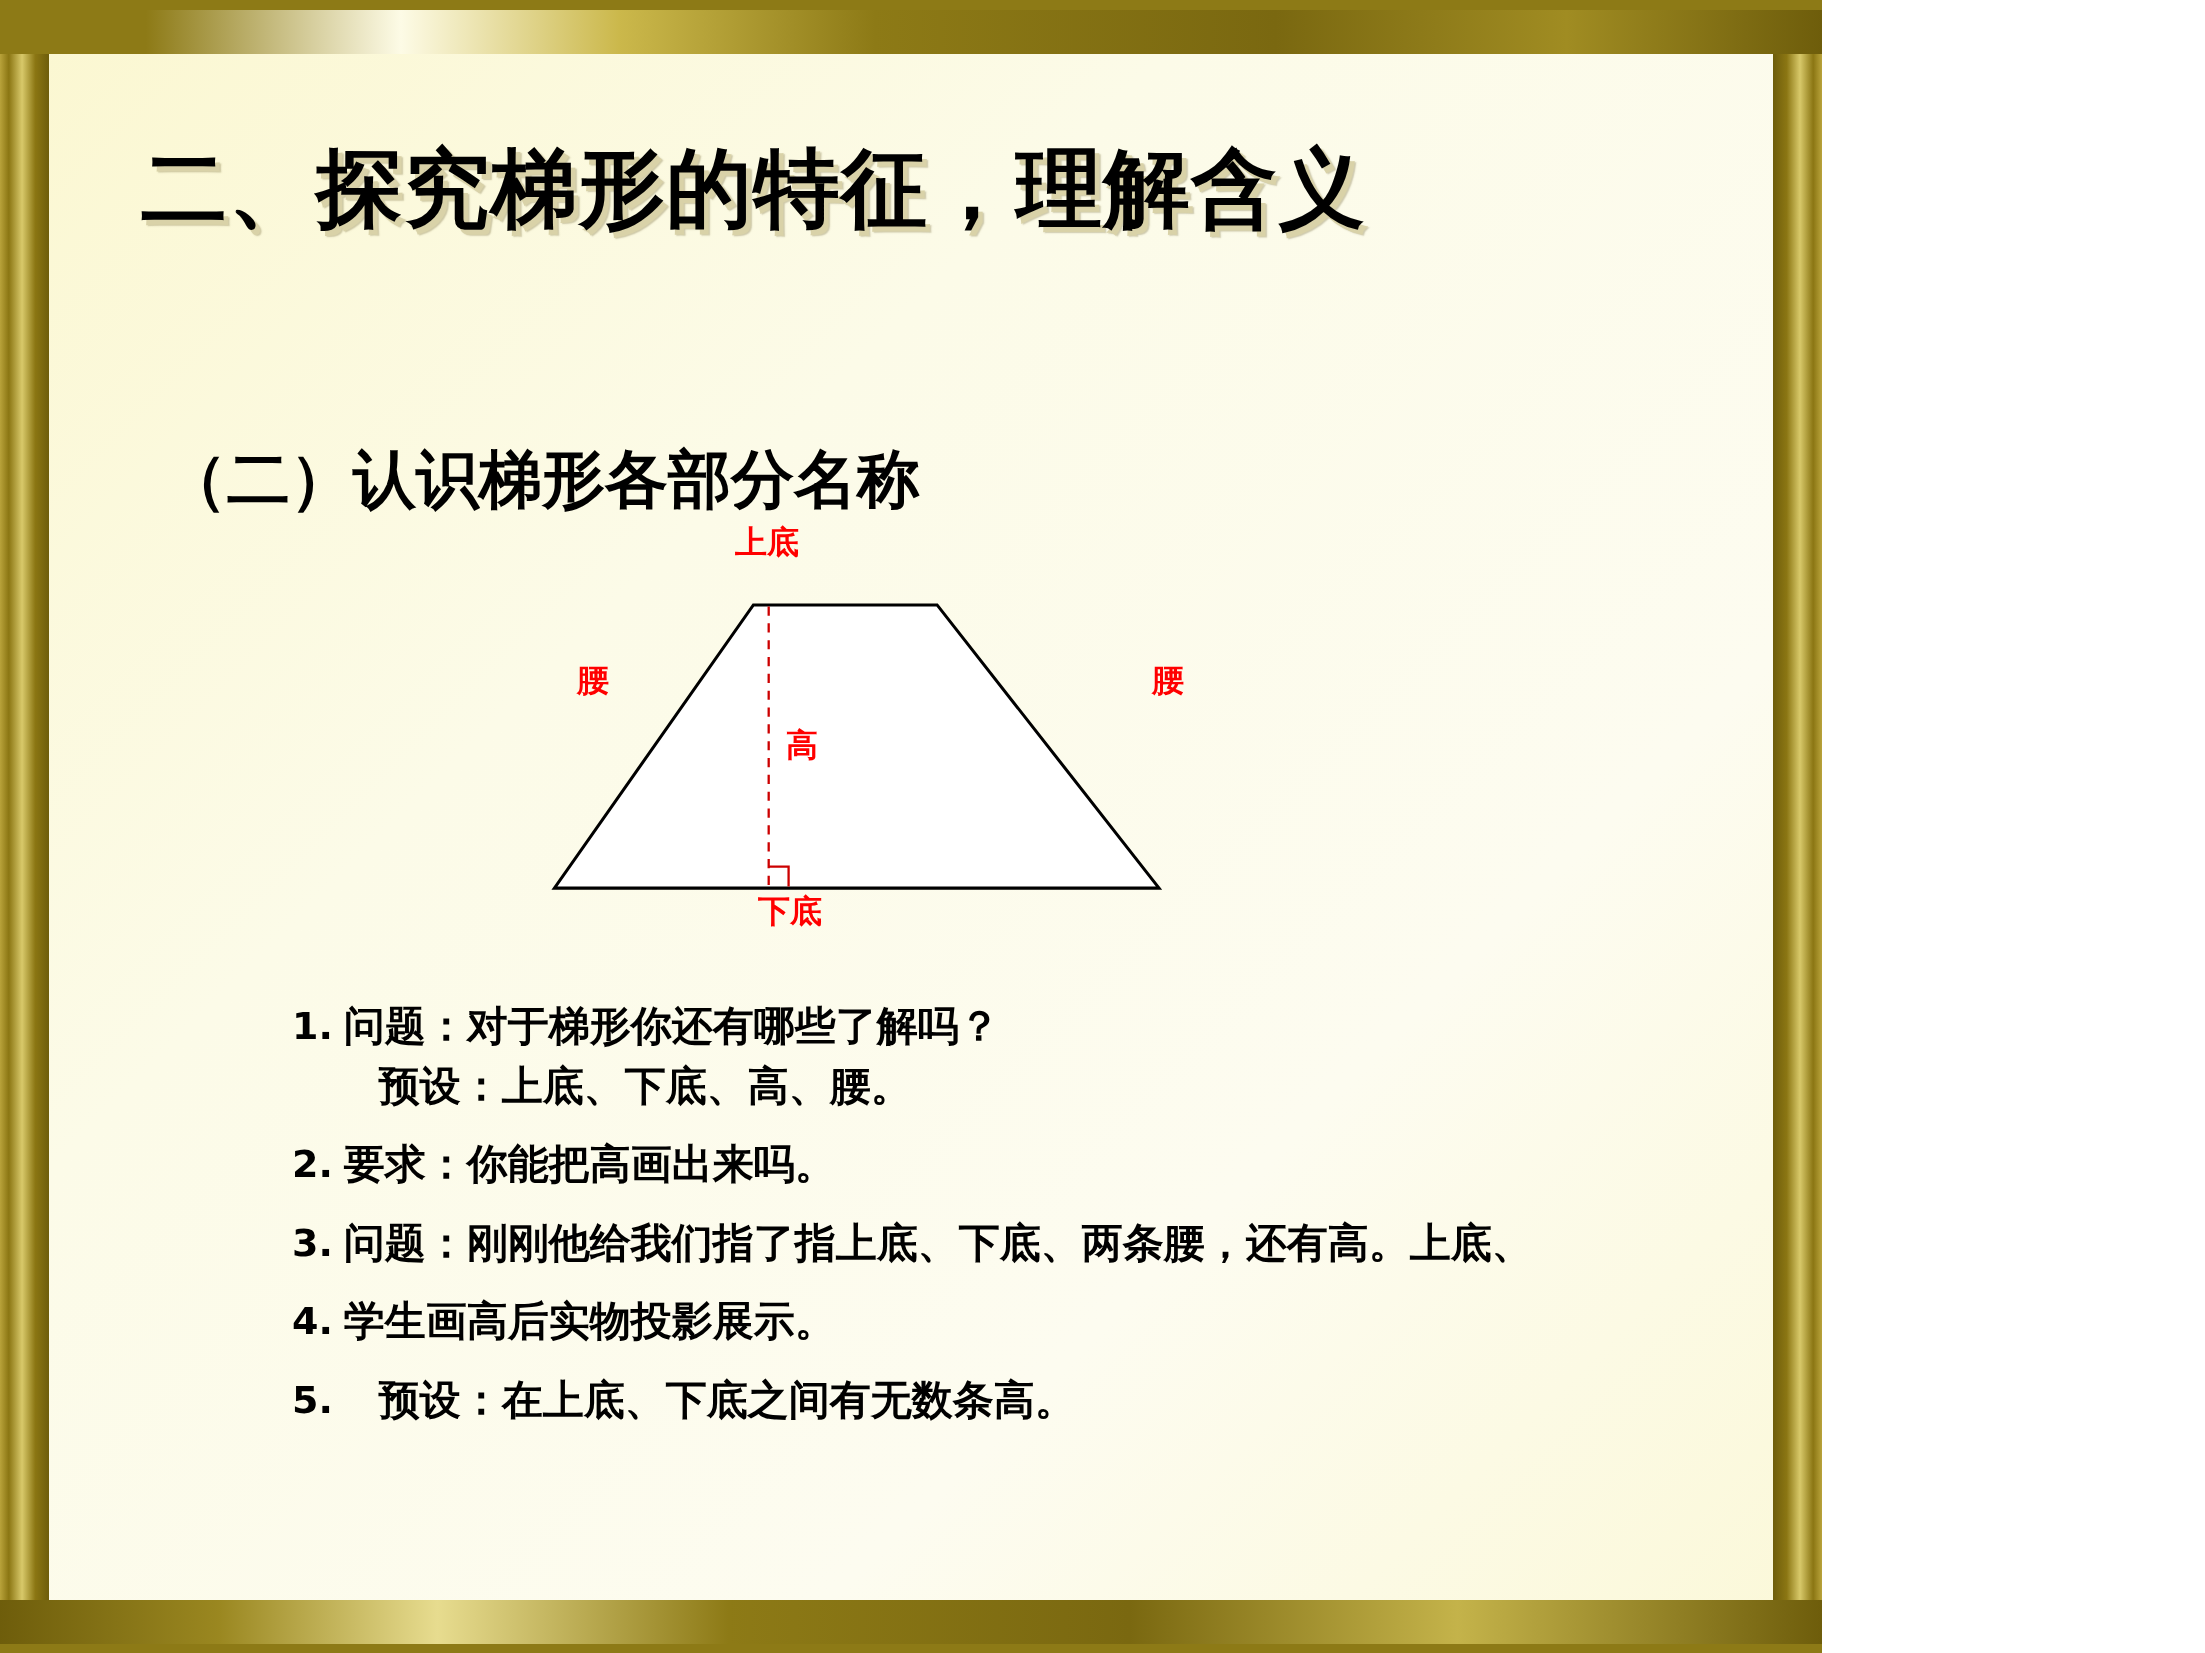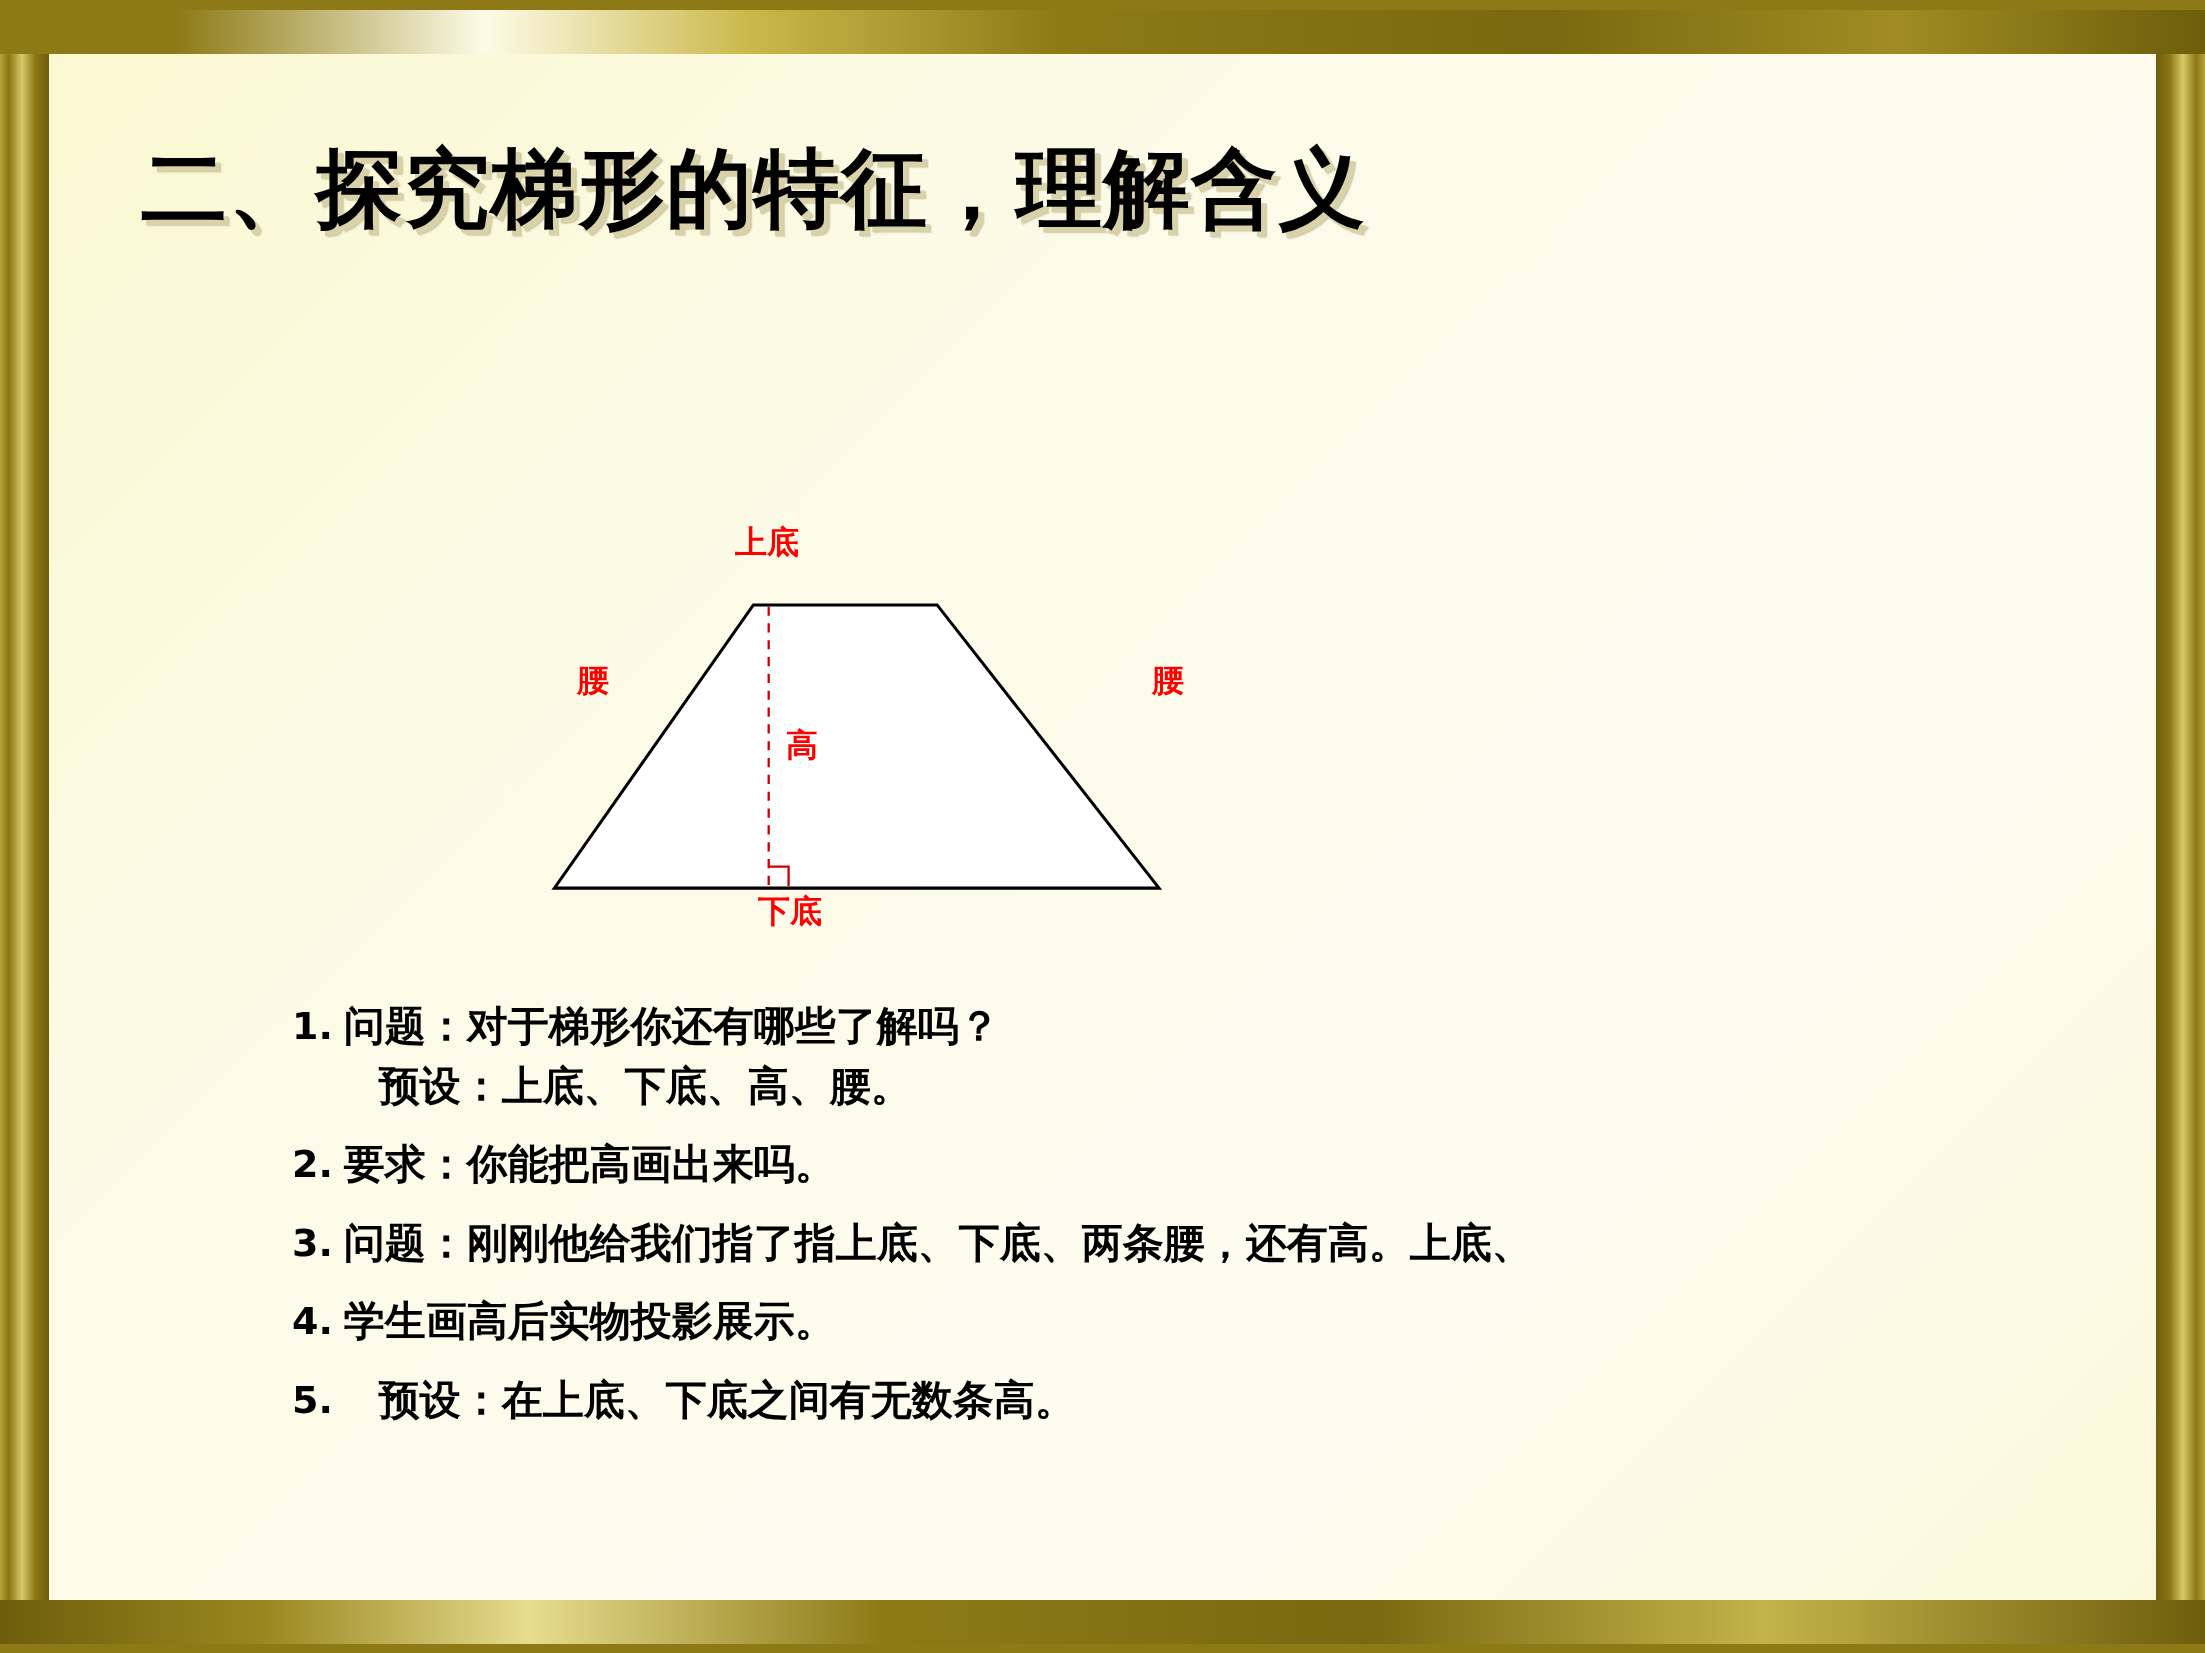--- a/index.html
+++ b/index.html
@@ -7,21 +7,21 @@
     padding: 0;
   }
   body {
     width: 2205px;
     height: 1654px;
     font-family: "Liberation Serif", serif;
     overflow: hidden;
   }
   .slide {
     position: relative;
-    width: 2205px;
+    width: 1822px;
     height: 1654px;
     box-sizing: border-box;
     background: linear-gradient(135deg, #fbf7d0 0%, #fcfbe8 35%, #fdfcf0 70%, #fbf8d8 100%);
     border-top: 10.7px solid #8d7a16;
     border-bottom: 10.7px solid #8d7a16;
     border-left: 0;
     border-right: 0;
     overflow: hidden;
   }
   
@@ -148,20 +148,21 @@
 
   <div class="strip strip-top"></div>
   <div class="strip strip-bottom"></div>
   <div class="edge edge-left"></div>
   <div class="edge edge-right"></div>
 
   <div class="content">
 
     <div class="title">二、探究梯形的特征，理解含义</div>
 
+    <div class="subtitle">（二）认识梯形各部分名称</div>
 
     <div class="figure">
       <svg width="689" height="398" viewBox="0 0 900 520" xmlns="http://www.w3.org/2000/svg">
 
         <polygon points="280,60 520,60 810,430 20,430" fill="#ffffff" stroke="#000000" stroke-width="4"></polygon>
 
         <line x1="300" y1="62" x2="300" y2="428" stroke="#cc0000" stroke-width="3" stroke-dasharray="12 10"></line>
 
         <polyline points="300,402 326,402 326,428" fill="none" stroke="#cc0000" stroke-width="3"></polyline>
       </svg>

